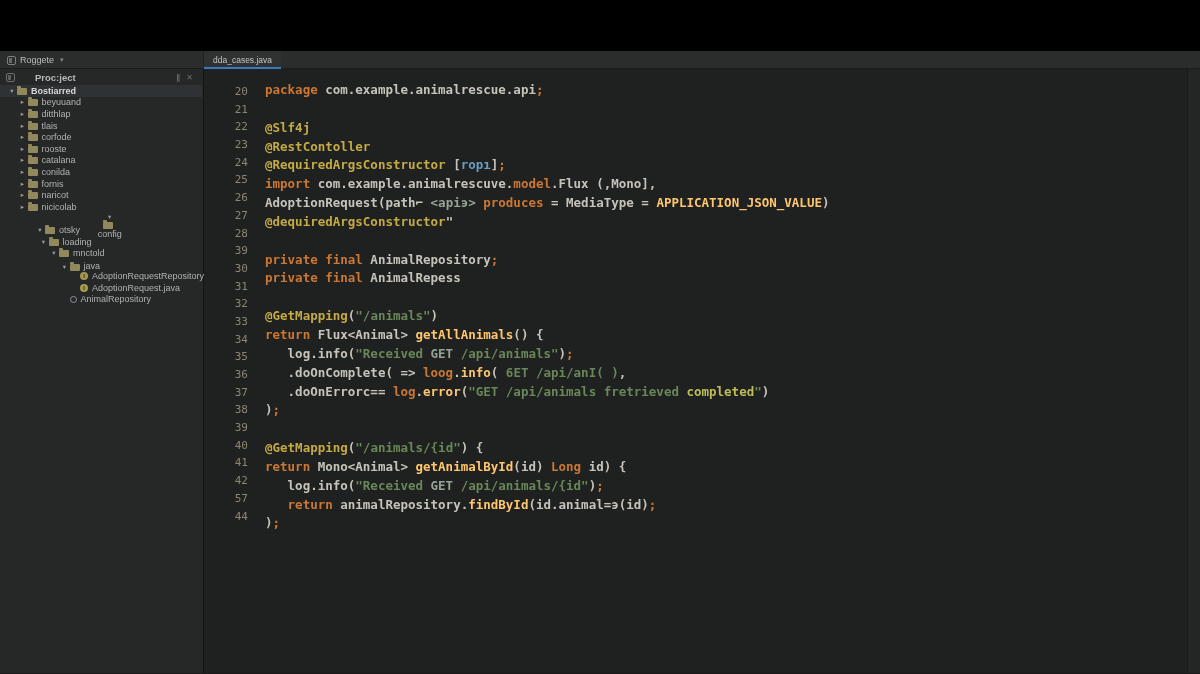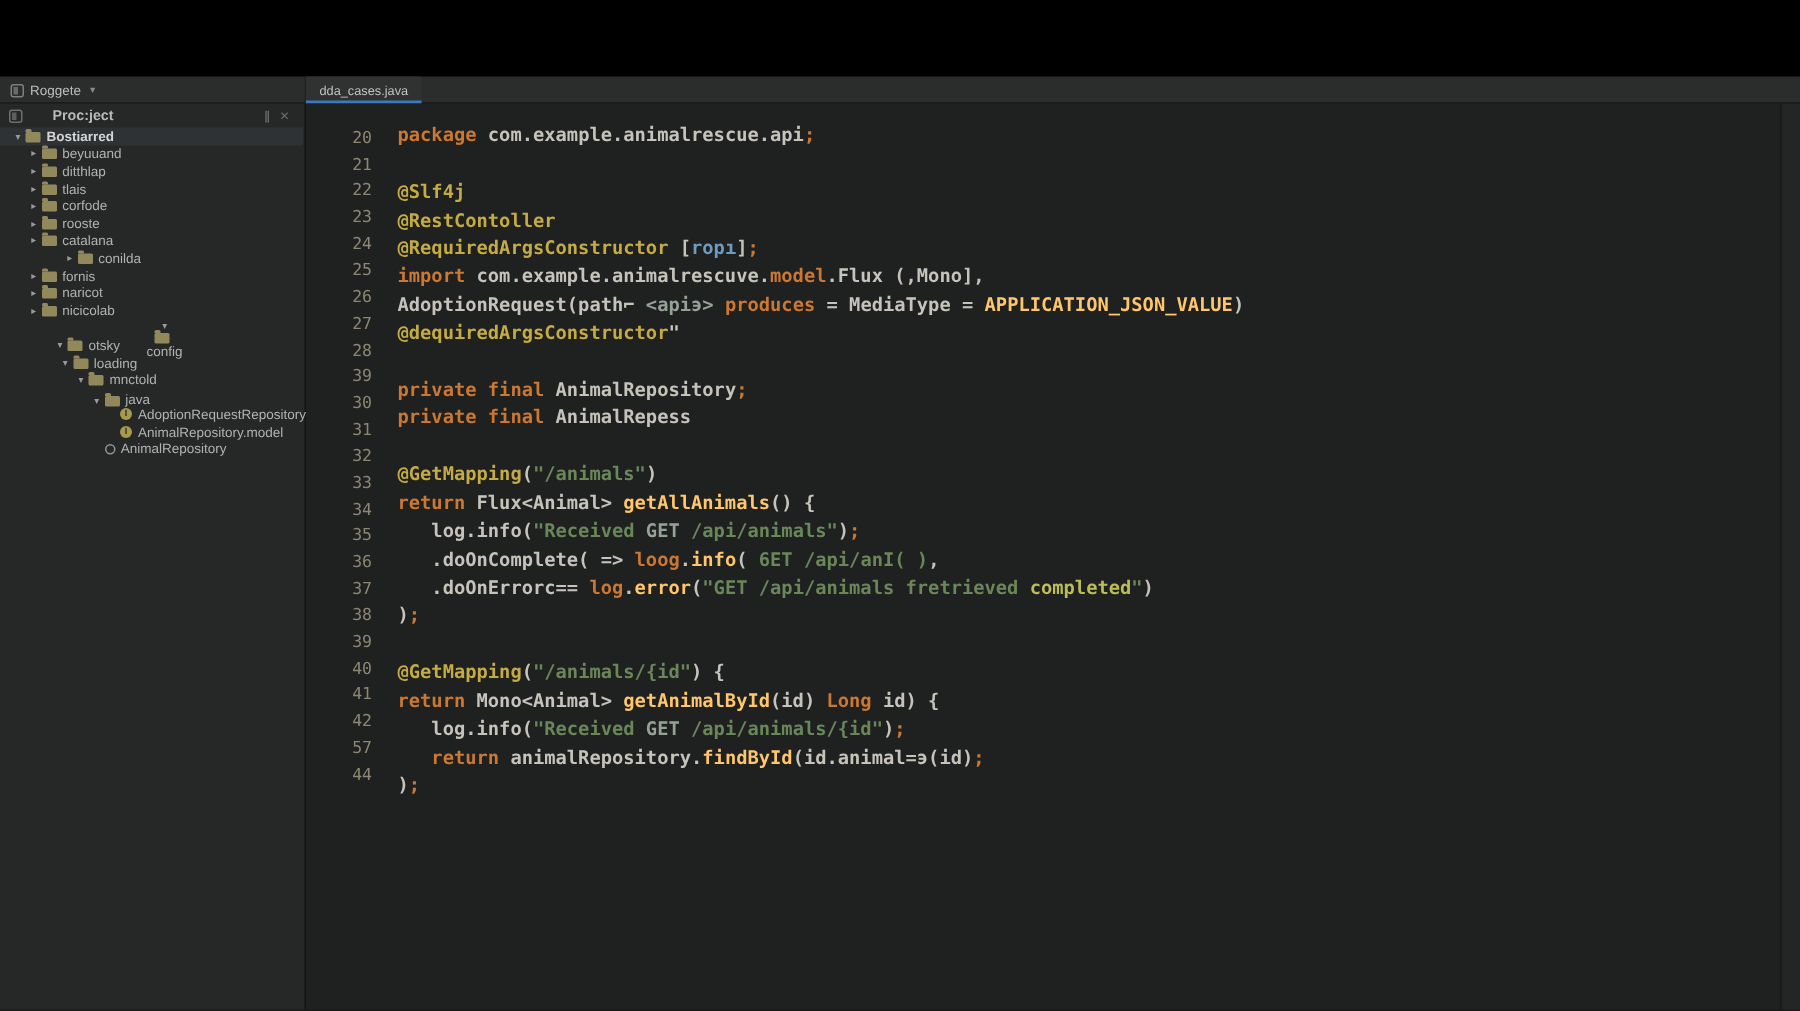--- a/index.html
+++ b/index.html
@@ -116,21 +116,21 @@
           <div class="trow" style="padding-left: 17.5px;">
             <span class="chev">▸</span>
             <span class="ticon icon-folder"></span>
             <span>rooste</span>
           </div>
           <div class="trow" style="padding-left: 17.5px;">
             <span class="chev">▸</span>
             <span class="ticon icon-folder"></span>
             <span>catalana</span>
           </div>
-          <div class="trow" style="padding-left: 17.5px; margin-left: 24px;">
+          <div class="trow" style="padding-left: 17.5px;">
             <span class="chev">▸</span>
             <span class="ticon icon-folder"></span>
             <span>conilda</span>
           </div>
           <div class="trow" style="padding-left: 17.5px;">
             <span class="chev">▸</span>
             <span class="ticon icon-folder"></span>
             <span>fornis</span>
           </div>
           <div class="trow" style="padding-left: 17.5px;">
@@ -169,21 +169,21 @@
             <span>java</span>
           </div>
           <div class="trow" style="padding-left: 70px;">
             <span class="chev"></span>
             <span class="ticon icon-java">I</span>
             <span>AdoptionRequestRepository.java</span>
           </div>
           <div class="trow" style="padding-left: 70px;">
             <span class="chev"></span>
             <span class="ticon icon-java">I</span>
-            <span>AnimalRepository.model</span>
+            <span>AdoptionRequest.java</span>
           </div>
           <div class="trow" style="padding-left: 59.5px;">
             <span class="chev"></span>
             <span class="ticon icon-class"></span>
             <span>AnimalRepository</span>
           </div>
         </div>
     </div>
 
     <div class="editor">

